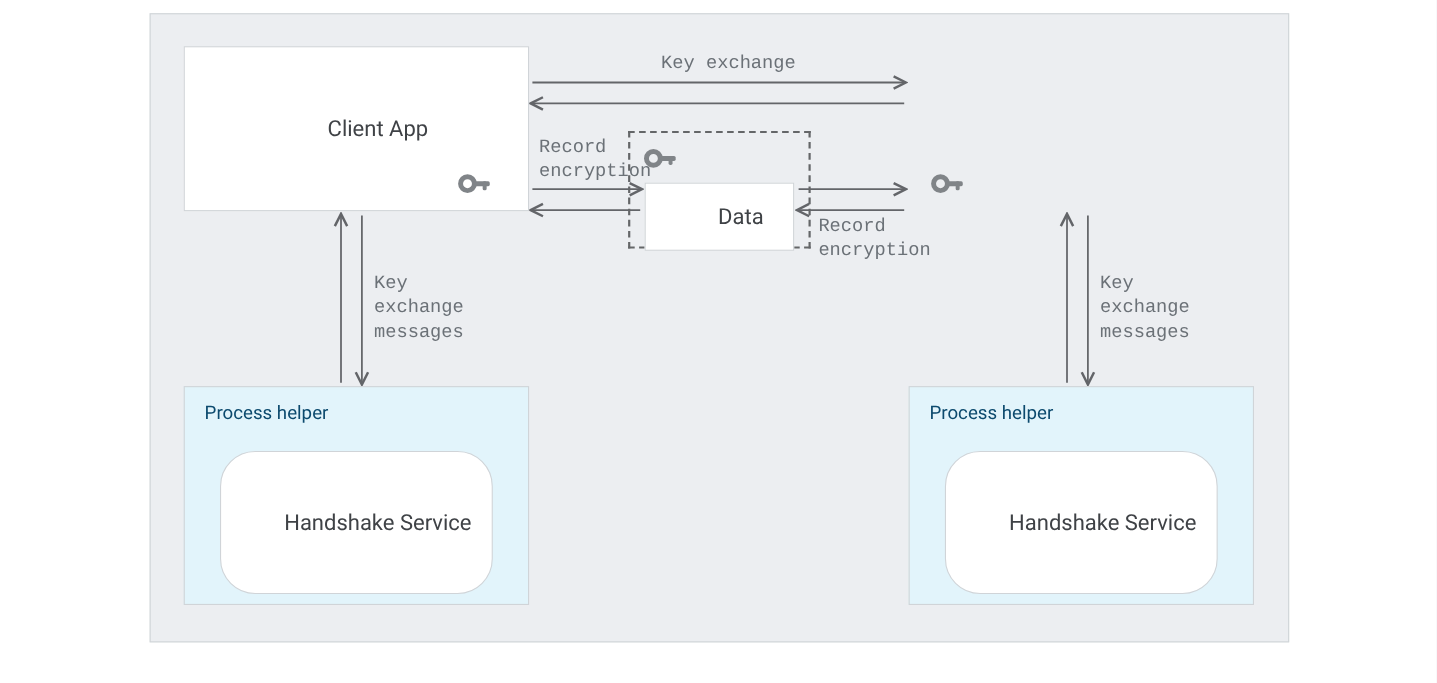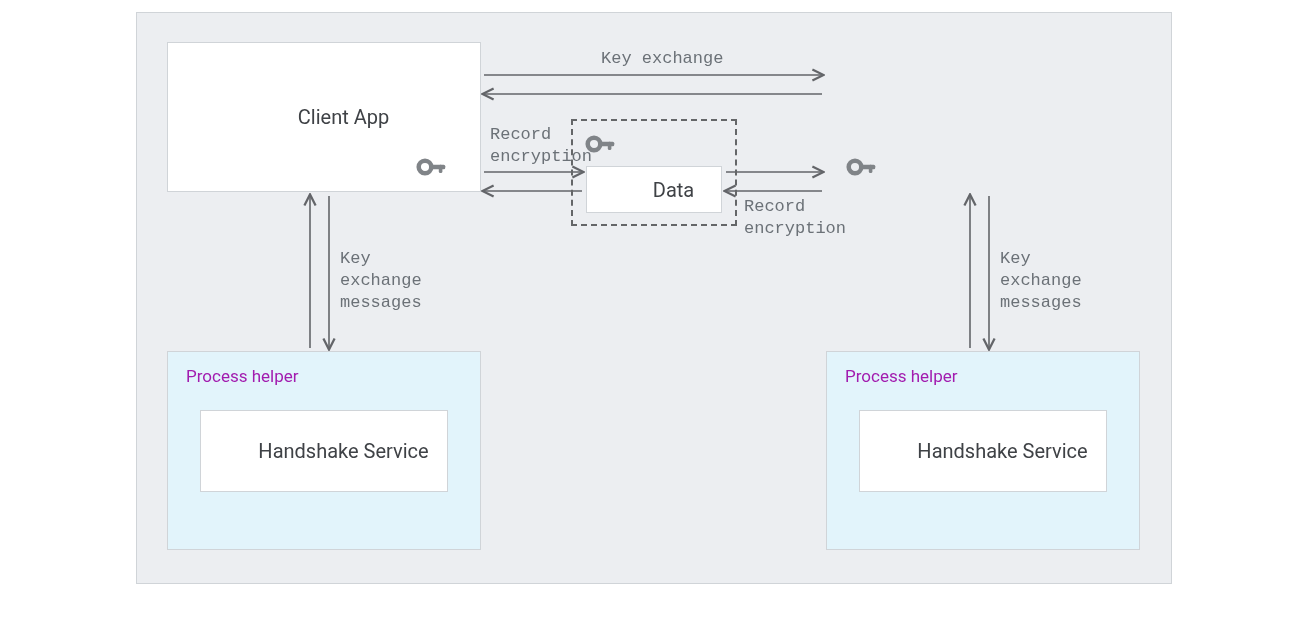--- a/index.html
+++ b/index.html
@@ -63,44 +63,45 @@
       left: 826px;
       top: 351px;
       width: 314px;
       height: 199px;
     }
     .process-helper-label {
       position: absolute;
       left: 18px;
       top: 14px;
       font-size: 17px;
-      color: #a21caf;
+      color: #0c4a6e;
     }
     .handshake-box {
       position: absolute;
       left: 32px;
       top: 58px;
       right: 32px;
-      height: 82px;
+      height: 130px;
+      border-radius: 32px;
     }
     .data-container {
       position: absolute;
       left: 571px;
       top: 119px;
       width: 166px;
       height: 107px;
       border: 2px dashed #646668;
       box-sizing: border-box;
     }
     .data-box {
       position: absolute;
       left: 586px;
       top: 166px;
       width: 136px;
-      height: 47px;
+      height: 62px;
       text-align: right;
     }
     .label {
       position: absolute;
       font-size: 17px;
       color: #6b7177;
       line-height: 1.3;
       font-family: Liberation Mono, monospace;
     }
     .key-icon {

